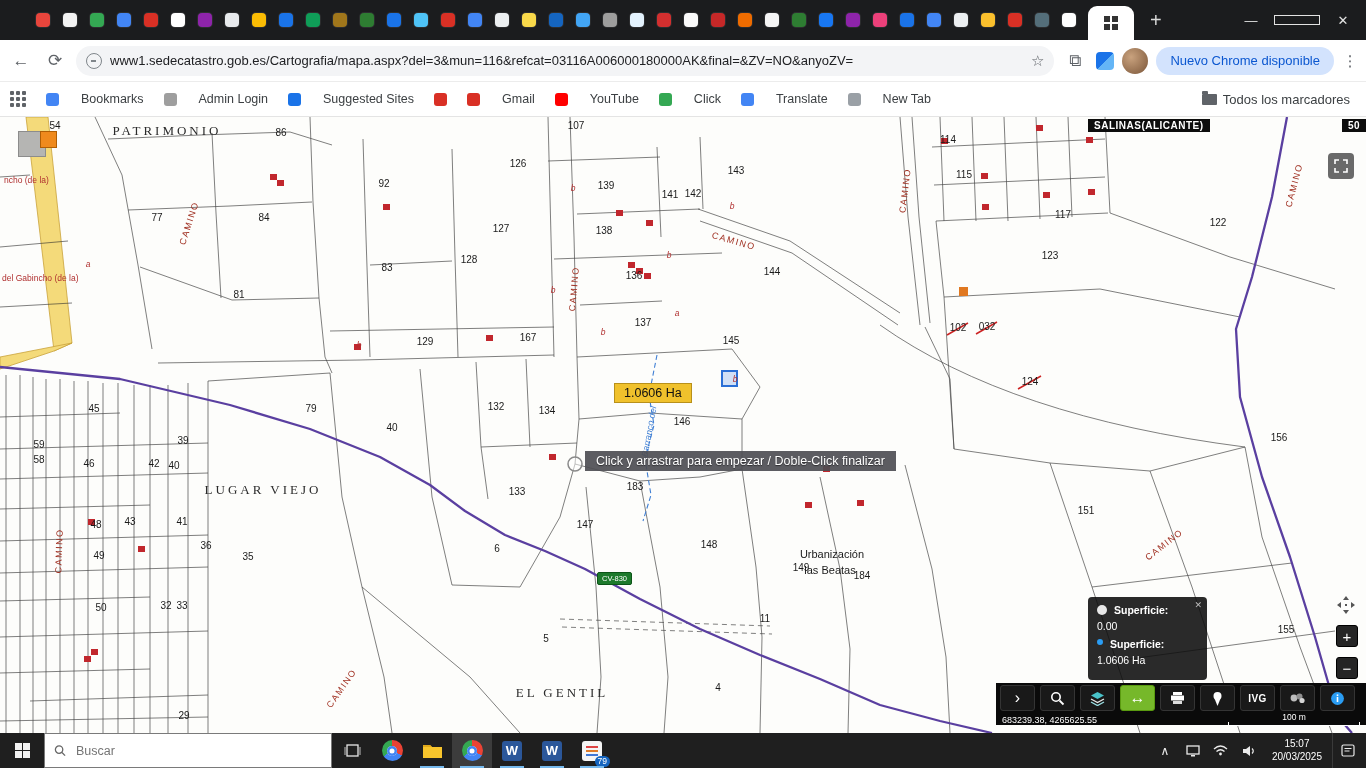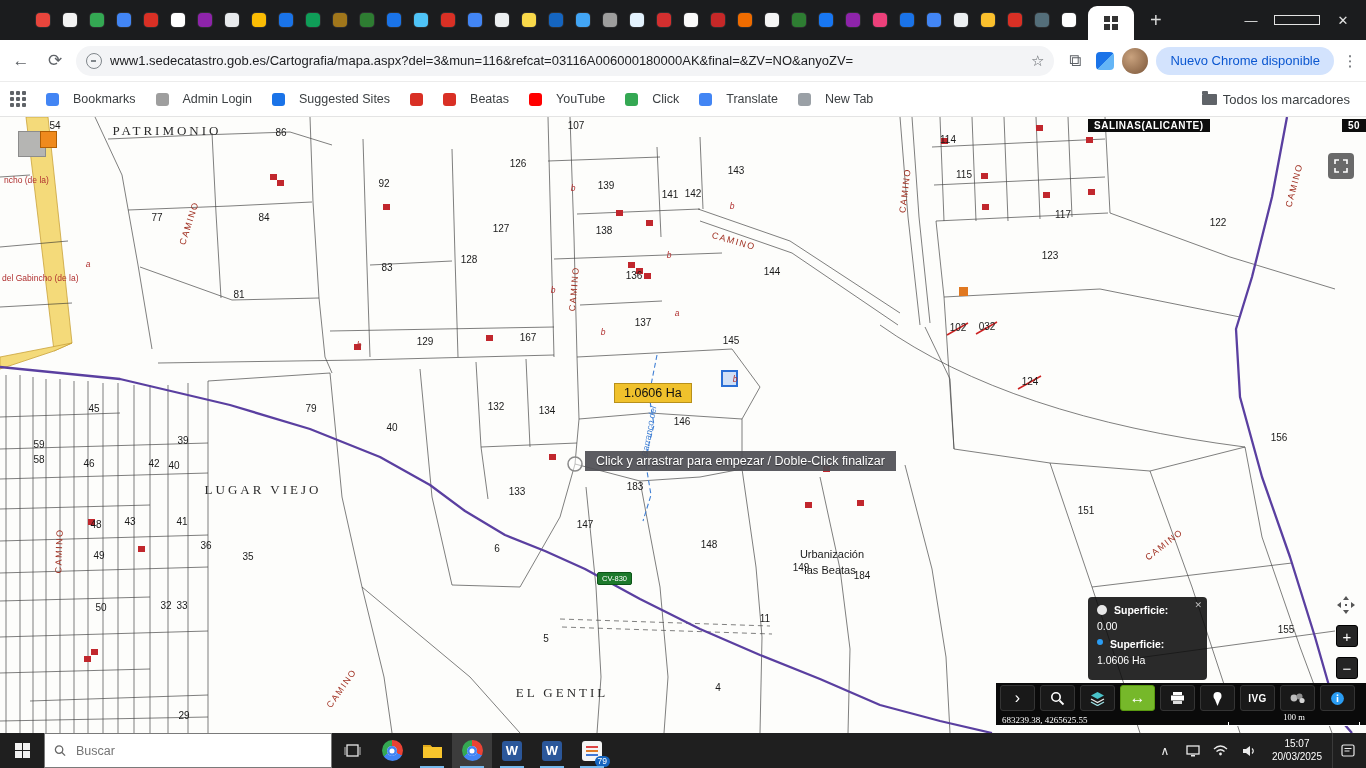--- a/index.html
+++ b/index.html
@@ -28,21 +28,21 @@
   .star-ic{color:#5f6368;font-size:15px;flex:0 0 auto;}
   .ext-ic{width:18px;height:18px;border-radius:4px;background:linear-gradient(135deg,#1a73e8 50%,#64b5f6 50%);flex:0 0 auto;}
   .avatar{width:26px;height:26px;border-radius:50%;background:radial-gradient(circle at 35% 35%,#c9a27e,#7a5538);flex:0 0 auto;}
   .update-pill{height:28px;background:#d3e3fd;color:#0b57d0;border-radius:15px;display:flex;align-items:center;padding:0 14px;font-size:13px;white-space:nowrap;gap:8px;}
   .menu-dots{color:#5f6368;font-size:15px;letter-spacing:0;width:16px;text-align:center;}
 
   
   .bookbar{height:35px;background:#fff;display:flex;align-items:center;padding:0 10px;gap:4px;border-bottom:1px solid #e4e4e4;}
   .apps-grid{width:16px;height:16px;display:grid;grid-template-columns:4px 4px 4px;grid-template-rows:4px 4px 4px;gap:2px;margin-right:8px;}
   .apps-grid span{background:#5f6368;border-radius:1px;}
-  .bm{display:flex;align-items:center;gap:14px;padding:4px 8px;font-size:12.5px;color:#3c4043;border-radius:6px;white-space:nowrap;}
+  .bm{display:flex;align-items:center;gap:22px;padding:4px 8px;font-size:12.5px;color:#3c4043;border-radius:6px;white-space:nowrap;}
   .bmi{width:13px;height:13px;border-radius:3px;display:inline-block;}
   .book-right{margin-left:auto;display:flex;align-items:center;gap:6px;font-size:13px;color:#3c4043;padding-right:6px;}
   .folder-ic{width:15px;height:11px;background:#5f6368;border-radius:1px;position:relative;display:inline-block;}
   .folder-ic::before{content:"";position:absolute;top:-3px;left:0;width:6px;height:3px;background:#5f6368;border-radius:1px 1px 0 0;}
 
   
   .map-area{position:relative;width:1366px;height:616px;background:#fdfdfb;overflow:hidden;}
   #mapsvg{position:absolute;left:0;top:0;}
   .chip{position:absolute;background:#0d0d0d;color:#fff;font-size:10px;font-weight:bold;padding:1px 6px;letter-spacing:.5px;}
   .fullscreen-btn{position:absolute;left:1328px;top:36px;width:26px;height:26px;background:rgba(90,90,90,.9);border-radius:4px;display:flex;align-items:center;justify-content:center;}
@@ -60,21 +60,21 @@
   .zoom-btn{position:absolute;left:1336px;width:22px;height:22px;background:#252525;border:1px solid #000;border-radius:3px;color:#fff;font-size:15px;display:flex;align-items:center;justify-content:center;line-height:1;}
   .zin{top:508px;} .zout{top:540px;}
   .overview-gray{position:absolute;left:18px;top:14px;width:28px;height:26px;background:#b5b5b3;border:1px solid #8c8c8c;}
   .overview-orange{position:absolute;left:40px;top:14px;width:17px;height:17px;background:#ef8a1d;border:1px solid #b05f05;}
 
   .bottom-panel{position:absolute;left:996px;top:566px;width:370px;height:42px;background:#0a0a0a;display:flex;flex-direction:column;}
   .btn-row{display:flex;gap:5px;padding:2px 4px;}
   .mbtn{width:35px;height:26px;background:#191919;border:1px solid #343434;border-radius:3px;display:flex;align-items:center;justify-content:center;color:#fff;}
   .mbtn.active{background:#76b82a;border-color:#5a9a10;}
   .mbtn .txt{font-size:10px;font-weight:bold;letter-spacing:.5px;}
-  .status-row{display:flex;justify-content:space-between;align-items:center;padding:0 6px;color:#fff;height:13px;font-family:Liberation Serif, serif;}
+  .status-row{display:flex;justify-content:space-between;align-items:center;padding:0 6px;color:#fff;height:13px;}
   .coords{font-size:9px;white-space:nowrap;}
   .scalebar{width:132px;text-align:center;font-size:8.5px;line-height:1;}
   .sline{height:4px;border-left:1px solid #fff;border-right:1px solid #fff;border-bottom:1px solid #fff;margin-top:1px;}
 
   
   .taskbar{height:35px;background:#1f1f1f;display:flex;align-items:stretch;position:relative;}
   .start-btn{width:44px;display:flex;align-items:center;justify-content:center;}
   .win-logo{width:15px;height:15px;display:grid;grid-template-columns:7px 7px;grid-template-rows:7px 7px;gap:1px;}
   .win-logo span{background:#f2f2f2;}
   .search-box{width:288px;background:#fff;border:1px solid #7a7a7a;display:flex;align-items:center;gap:8px;padding:0 9px;margin:0;}
@@ -196,21 +196,21 @@
       </span>
       <span class="bm">
         <span class="bmi" style="background: rgb(26, 115, 232);"></span>
         <span>Suggested Sites</span>
       </span>
       <span class="bm">
         <span class="bmi" style="background: rgb(217, 48, 37);"></span>
       </span>
       <span class="bm">
         <span class="bmi" style="background: rgb(217, 48, 37);"></span>
-        <span>Beatas</span>
+        <span>Gmail</span>
       </span>
       <span class="bm">
         <span class="bmi" style="background: rgb(255, 0, 0);"></span>
         <span>YouTube</span>
       </span>
       <span class="bm">
         <span class="bmi" style="background: rgb(52, 168, 83);"></span>
         <span>Click</span>
       </span>
       <span class="bm">

